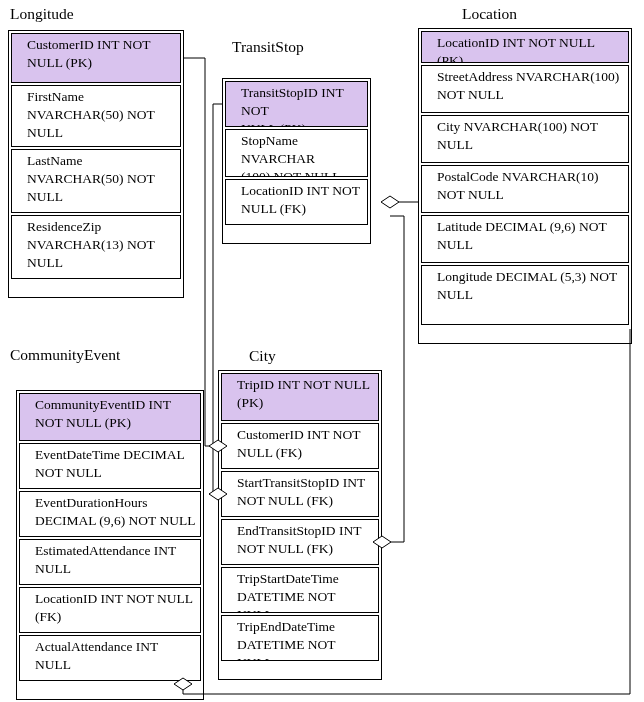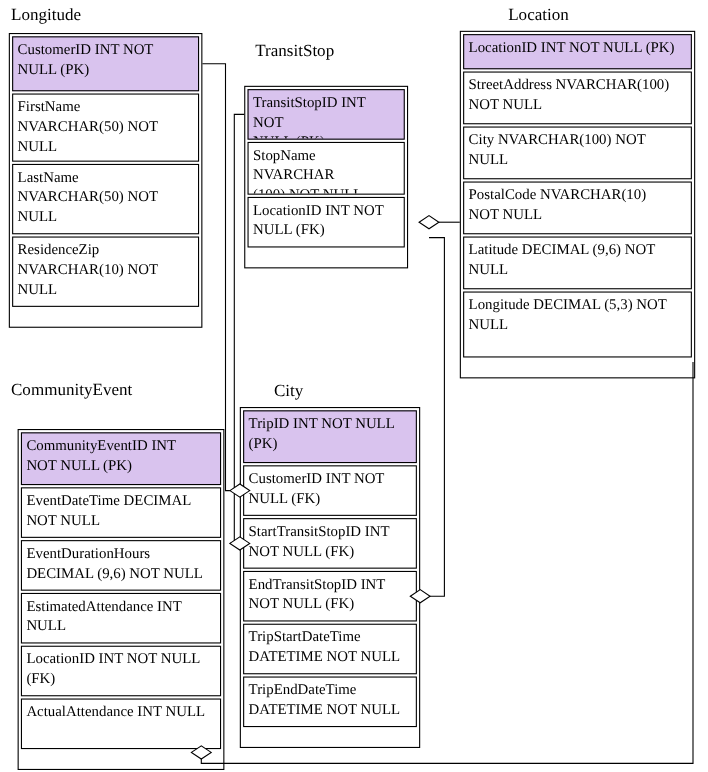--- a/index.html
+++ b/index.html
@@ -5,21 +5,21 @@
   * { box-sizing: border-box; }
   html, body { margin: 0; padding: 0; background: #fff; }
   body { font-family: "Liberation Serif", serif; color: #000; }
   .canvas { position: relative; width: 644px; height: 702px; background: #fff; overflow: hidden; }
   .etitle { position: absolute; font-size: 15.5px; line-height: 1.1; color: #000; }
   .entity { position: absolute; border: 1px solid #000; background: #fff; padding: 2px; }
   .row {
     border: 1px solid #000;
     background: #fff;
     margin-bottom: 2px;
-    padding: 2px 4px 2px 4px;
+    padding: 2px 4px 2px 15px;
     font-size: 13.5px;
     line-height: 1.32;
     white-space: pre-line;
     overflow: hidden;
   }
   .row:last-child { margin-bottom: 16px; }
   .row.pk { background: var(--pk, #d9c3ee); }
   .wires { position: absolute; left: 0; top: 0; pointer-events: none; }
   .conn { fill: none; stroke: #000; stroke-width: 1; }
   .diamond { fill: #fff; stroke: #000; stroke-width: 1; }
@@ -38,21 +38,21 @@
   <div class="entity" style="left:8px;top:30px;width:176px">
     <div class="row pk" style="height:50px">CustomerID INT NOT
 NULL (PK)</div>
     <div class="row" style="height:62px">FirstName
 NVARCHAR(50) NOT
 NULL</div>
     <div class="row" style="height:64px">LastName
 NVARCHAR(50) NOT
 NULL</div>
     <div class="row" style="height:64px">ResidenceZip
-NVARCHAR(10) NOT
+NVARCHAR(13) NOT
 NULL</div>
   </div>
 
   <div class="entity" style="left:222px;top:78px;width:149px">
     <div class="row pk" style="height:46px">TransitStopID INT NOT
 NULL (PK)</div>
     <div class="row" style="height:48px">StopName NVARCHAR
 (100) NOT NULL</div>
     <div class="row" style="height:46px">LocationID INT NOT
 NULL (FK)</div>

